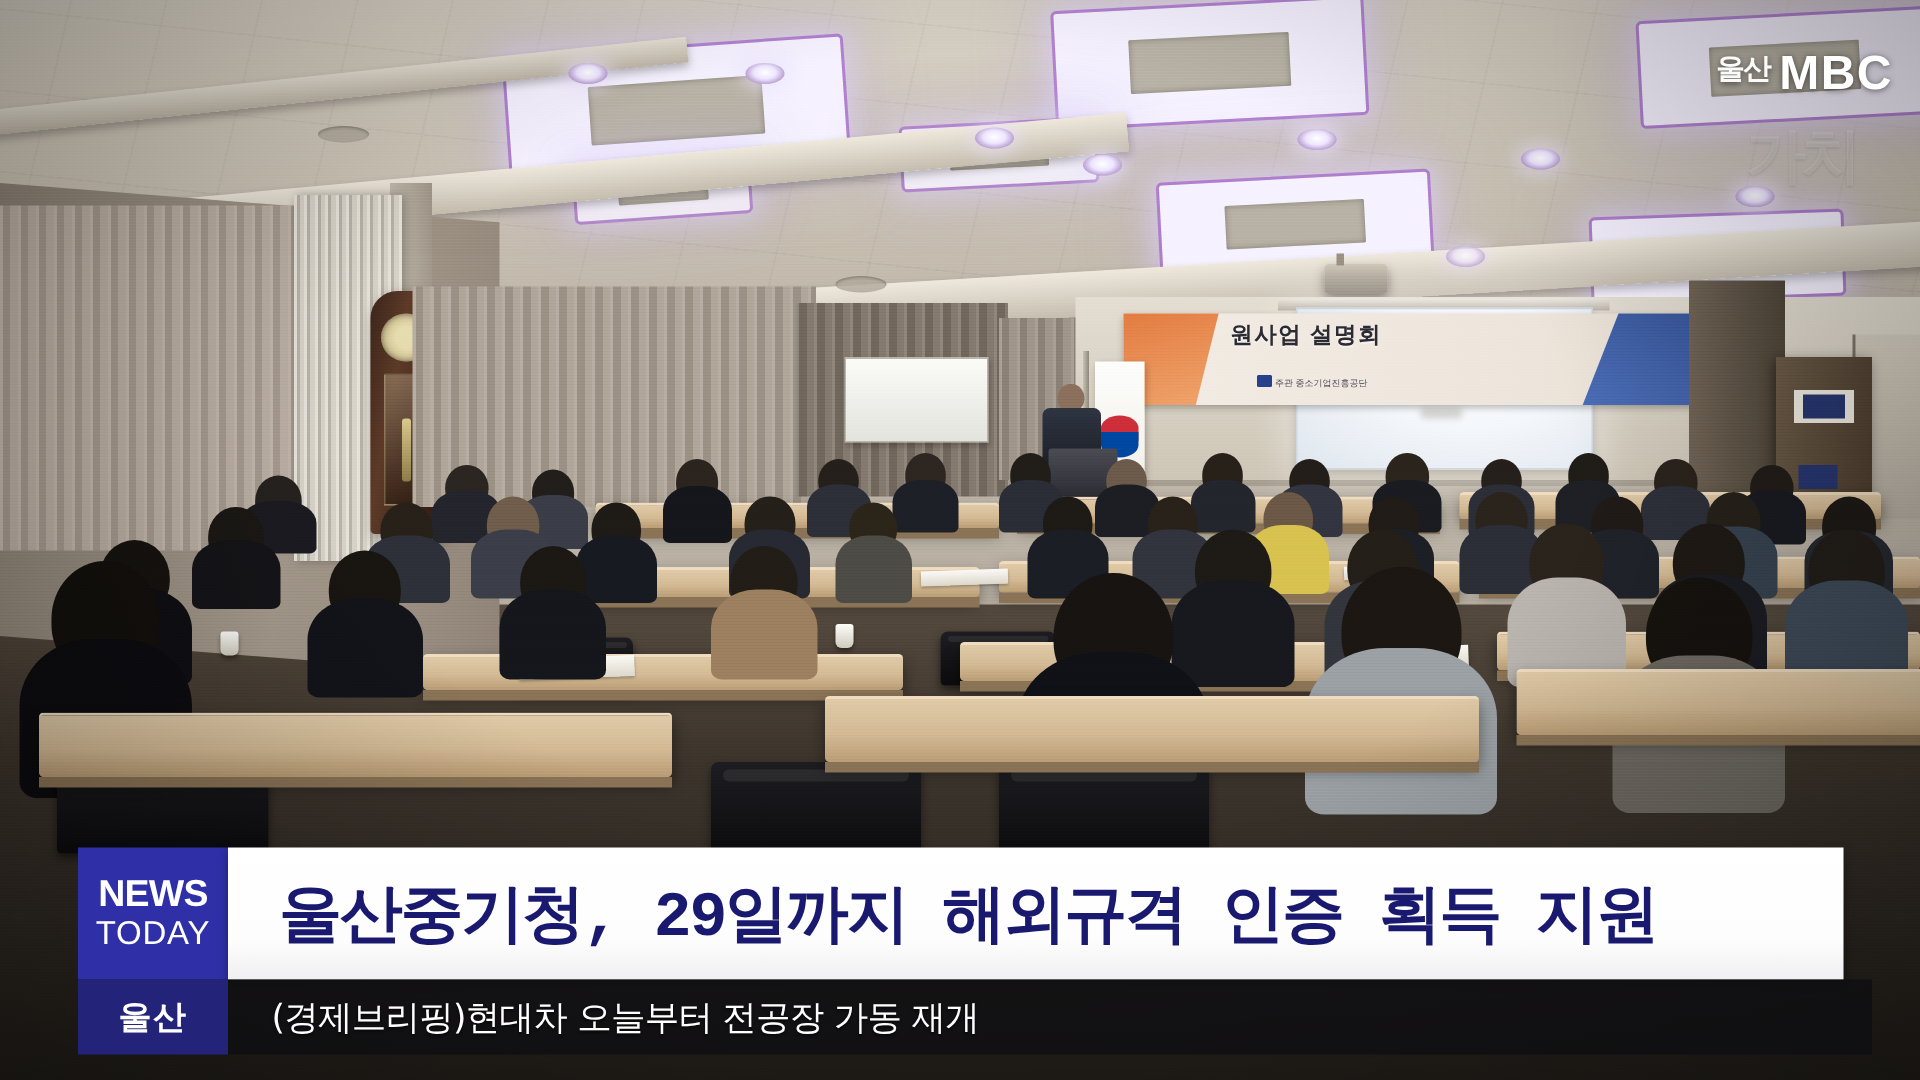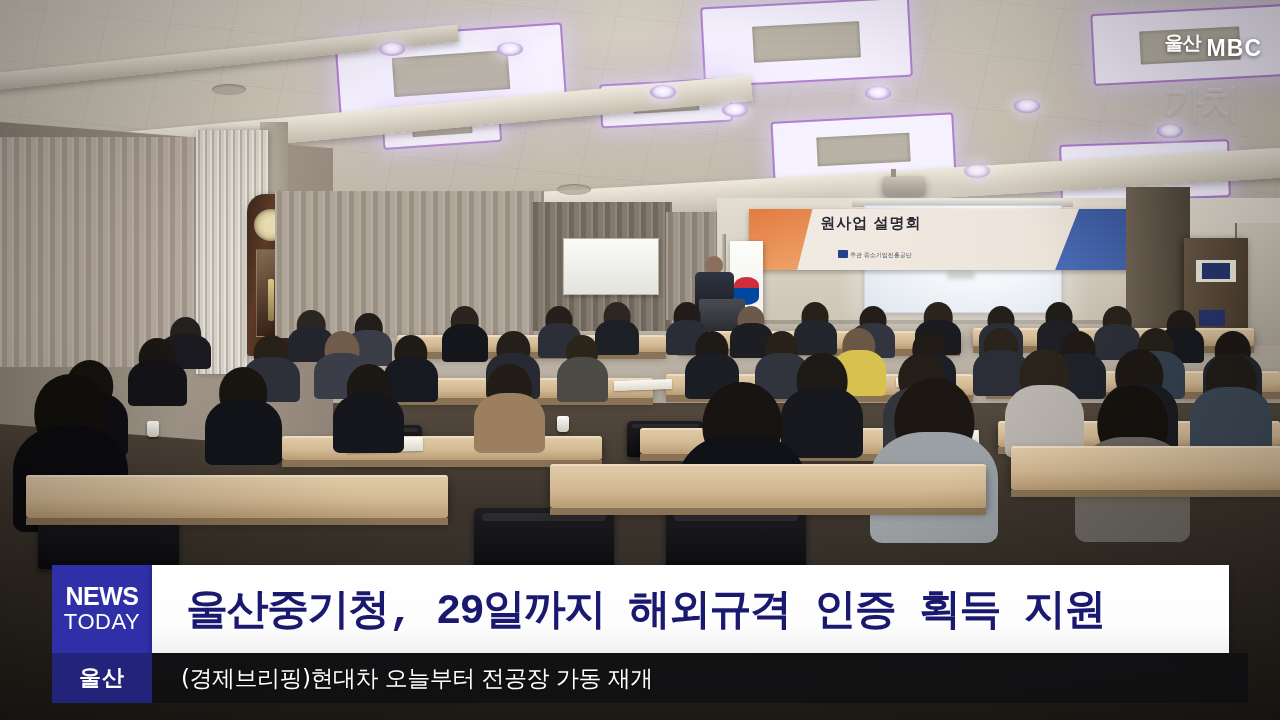--- a/index.html
+++ b/index.html
@@ -203,21 +203,21 @@
            background-image:repeating-linear-gradient(0deg, rgba(255,255,255,.018) 0 1px, rgba(0,0,0,.018) 1px 2px);
            mix-blend-mode:overlay; }
   .vignette { position:absolute; inset:0; pointer-events:none;
            background:radial-gradient(ellipse at 50% 42%, rgba(0,0,0,0) 45%, rgba(0,0,0,.38) 100%); }
 
   
   .watermark { position:absolute; right:18px; top:30px; text-align:right;
                color:#ffffff; text-shadow:0 1px 4px rgba(0,0,0,.55); }
   .watermark .wm-kr { font-size:19px; font-weight:bold; letter-spacing:-1px;
                vertical-align:7px; margin-right:6px; opacity:.96; }
-  .watermark .wm-mbc { font-size:23px; font-weight:bold; letter-spacing:1px; }
+  .watermark .wm-mbc { font-size:32px; font-weight:bold; letter-spacing:1px; }
   .wm-sub { position:absolute; right:42px; top:76px; font-size:40px; font-weight:bold;
                color:rgba(255,255,255,.16); letter-spacing:-3px;
                text-shadow:0 1px 2px rgba(0,0,0,.12); }
 
   .lower { position:absolute; left:0; bottom:0; width:100%; height:165px; }
 
   .logo-box { position:absolute; left:52px; top:10px; width:100px; height:88px;
               background:#2f2fa8; display:flex; flex-direction:column;
               align-items:center; justify-content:center; gap:0px; }
   .logo-box .l1 { color:#fff; font-size:25px; font-weight:bold; letter-spacing:-0.5px; line-height:1; }

